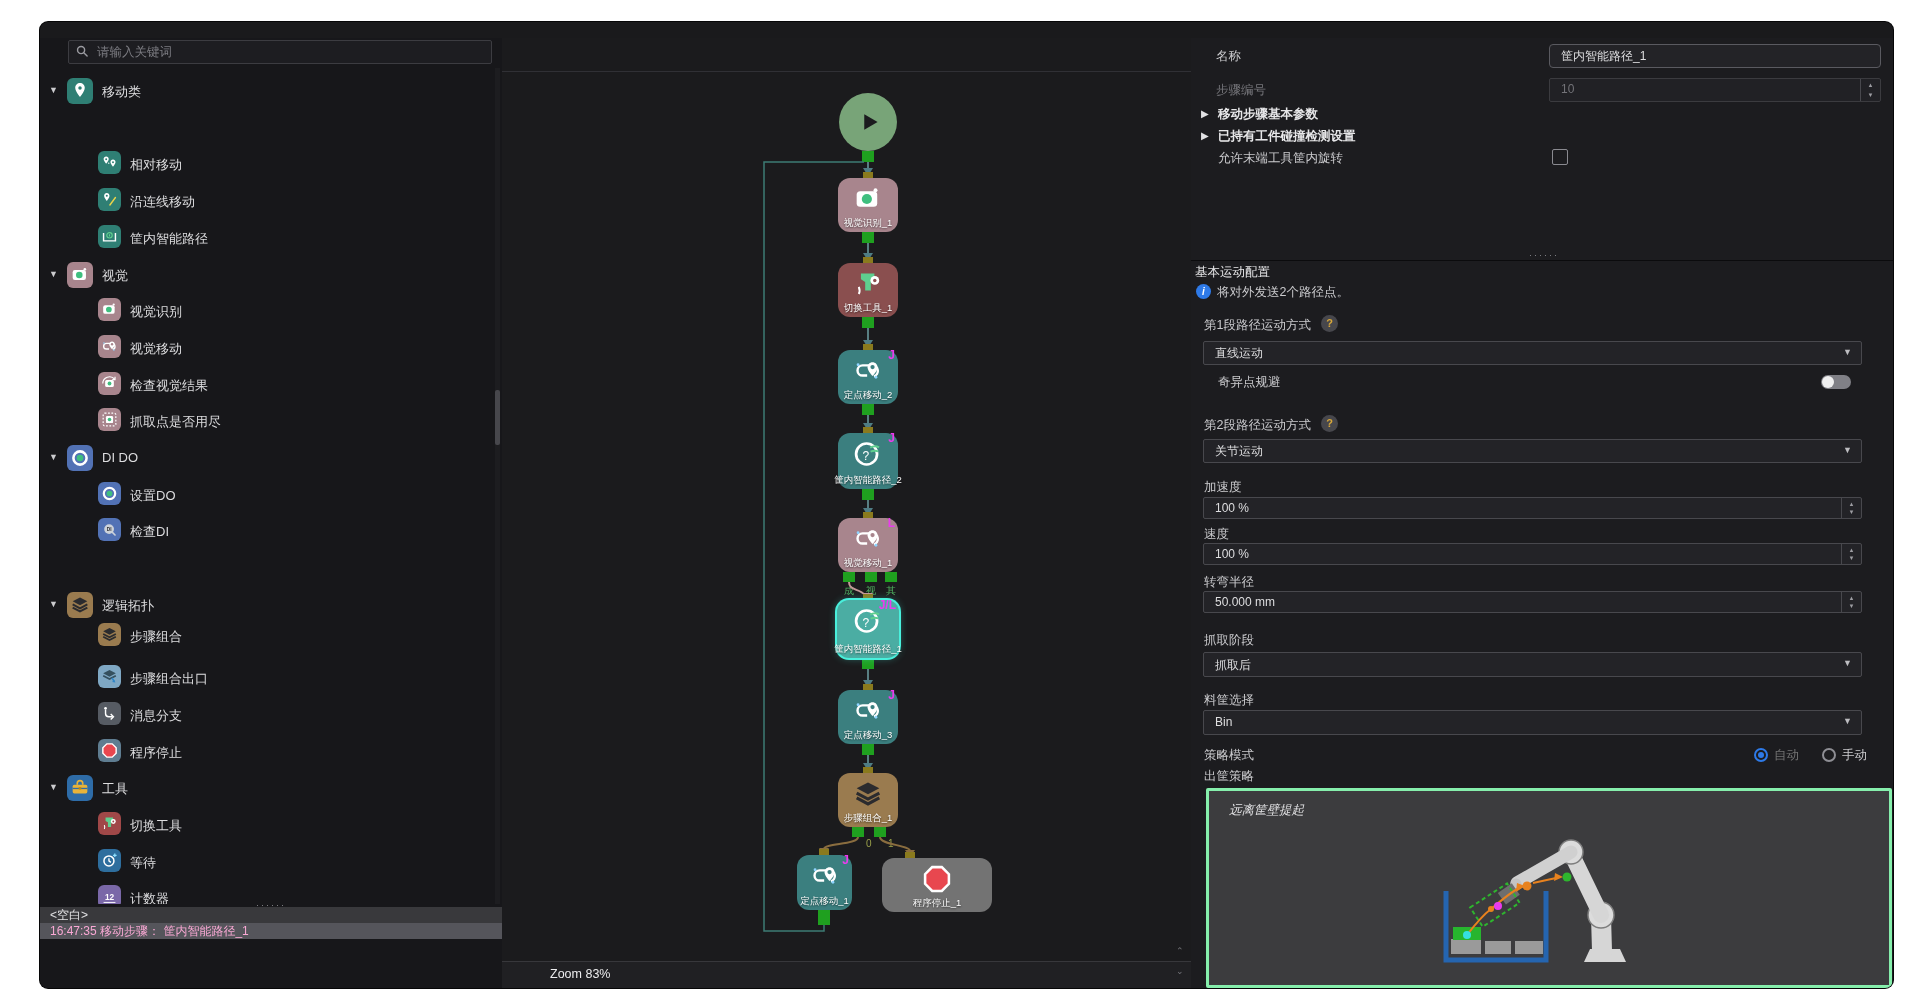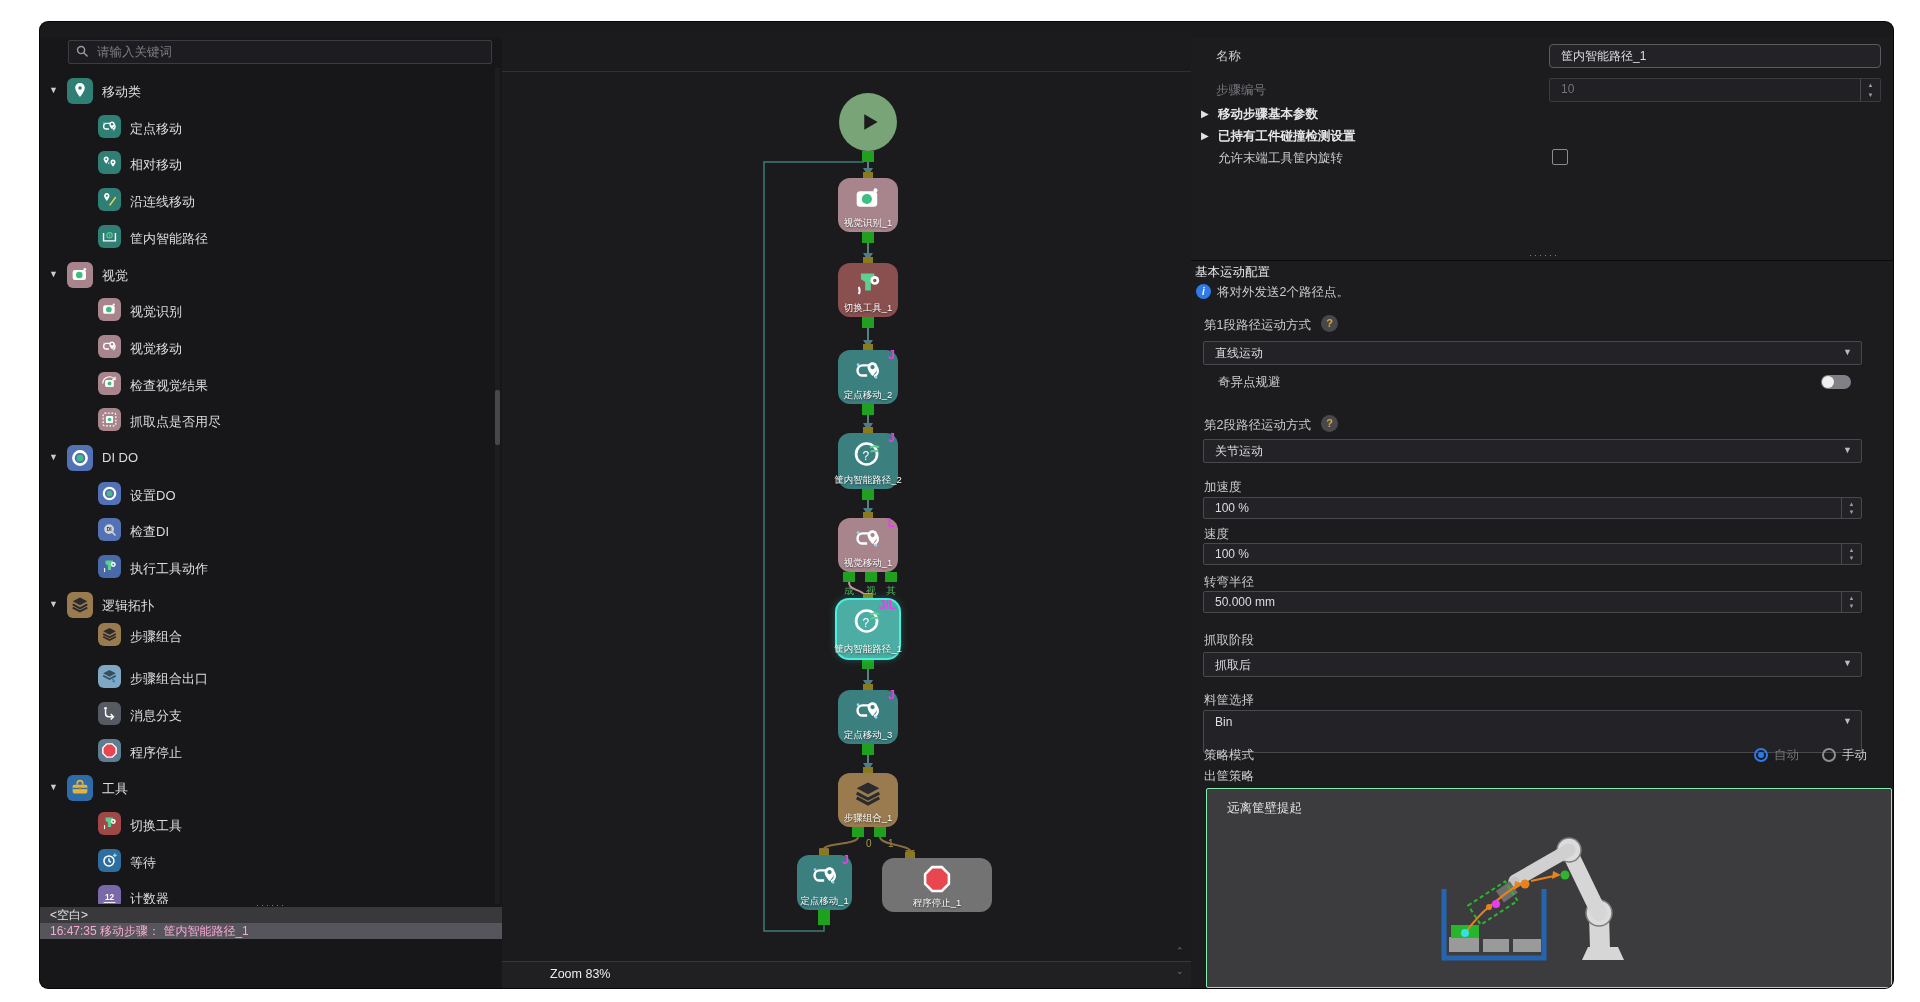--- a/index.html
+++ b/index.html
@@ -65,21 +65,21 @@
             font-size:10px;font-weight:bold;font-style:italic;text-align:center;line-height:15px;}
   .toggle{position:absolute;width:30px;height:14px;border-radius:7px;background:#808086;}
   .toggle .knob{position:absolute;left:1px;top:1px;width:12px;height:12px;border-radius:50%;background:#f0f0f0;}
   .radio{position:absolute;width:14px;height:14px;border-radius:50%;box-sizing:border-box;}
   .radio.on{border:2px solid #2e7ae8;}
   .radio.on i{position:absolute;left:2px;top:2px;width:6px;height:6px;border-radius:50%;background:#2e7ae8;}
   .radio.off{border:2px solid #8e8e94;}
   .pdots{position:absolute;color:#8b8b90;font-size:9px;letter-spacing:2px;}
   .pdivider{position:absolute;left:0;width:702px;height:1px;background:#0b0b0d;}
   .strategy{position:absolute;left:15px;top:750px;width:686px;height:200px;background:#3c3c3e;
-            border:1px solid #86efac;border-radius:2px;box-sizing:border-box;}
+            border:3px solid #86efac;border-radius:2px;box-sizing:border-box;font-style:italic;}
   .strategy .stitle{position:absolute;left:20px;top:11px;font-size:12.5px;color:#e4e4e6;}
 </style>
 </head>
 <body>
 
 <div id="app">
 
 
   <div id="sidebar">
     <div class="searchbox">
@@ -93,32 +93,20 @@
         <div class="trow" style="top: 10px;">
           <span class="tarrow">▼</span>
           <span class="ticon" style="left:27px;width:26px;height:26px;background:#2f7f74">
             <svg viewBox="0 0 24 24" width="22" height="22">
               <path d="M12 3.2c-2.9 0-5.2 2.3-5.2 5.2 0 3.9 5.2 10 5.2 10s5.2-6.1 5.2-10c0-2.9-2.3-5.2-5.2-5.2z" fill="#fff"></path>
               <circle cx="12" cy="8.6" r="1.9" fill="#2f7f74"></circle>
             </svg>
           </span>
           <span class="tlabel" style="left:62px">移动类</span>
         </div>
-        <div class="trow" style="top: 47px;">
-          <span class="ticon" style="left:58px;width:23px;height:23px;background:#2f7f74">
-            <svg viewBox="0 0 24 24" width="19" height="19">
-              <path d="M16.2 15.8a4 4 0 0 0-1.2-7.8H8.2a3.6 3.6 0 0 0 0 7.2h3.2" fill="none" stroke="#fff" stroke-width="1.7"></path>
-              <path d="M15.2 5.8c-2 0-3.5 1.5-3.5 3.5 0 2.6 3.5 6.2 3.5 6.2s3.5-3.6 3.5-6.2c0-2-1.5-3.5-3.5-3.5z" fill="#fff"></path>
-              <circle cx="15.2" cy="9.2" r="1.5" fill="#2f7f74"></circle>
-              <circle cx="5" cy="7.6" r="1" fill="#8fd4ff"></circle>
-              <circle cx="17.6" cy="16.4" r="1" fill="#8fd4ff"></circle>
-            </svg>
-          </span>
-          <span class="tlabel" style="left:90px">定点移动</span>
-        </div>
         <div class="trow" style="top: 83px;">
           <span class="ticon" style="left:58px;width:23px;height:23px;background:#2f7f74">
             <svg viewBox="0 0 24 24" width="19" height="19">
               <path d="M7.8 4.5c-1.8 0-3.2 1.4-3.2 3.2 0 2.4 3.2 6 3.2 6s3.2-3.6 3.2-6c0-1.8-1.4-3.2-3.2-3.2z" fill="#fff"></path>
               <circle cx="7.8" cy="7.8" r="1.2" fill="#2f7f74"></circle>
               <path d="M16.4 8.3c-1.8 0-3.2 1.4-3.2 3.2 0 2.4 3.2 6 3.2 6s3.2-3.6 3.2-6c0-1.8-1.4-3.2-3.2-3.2z" fill="#fff"></path>
               <circle cx="16.4" cy="11.6" r="1.2" fill="#2f7f74"></circle>
               <circle cx="11" cy="12.8" r=".9" fill="#fff"></circle>
             </svg>
           </span>
@@ -219,31 +207,20 @@
         </div>
         <div class="trow" style="top: 450px;">
           <span class="ticon" style="left:58px;width:23px;height:23px;background:#5272b5">
             <svg viewBox="0 0 24 24" width="19" height="19">
               <circle cx="11.5" cy="11.5" r="6.2" fill="#ccd2da"></circle>
               <text x="11.5" y="14" font-size="6" font-weight="bold" fill="#2b2b2e" text-anchor="middle">DI</text>
               <line x1="16" y1="16" x2="19" y2="19" stroke="#ccd2da" stroke-width="2" stroke-linecap="round"></line>
             </svg>
           </span>
           <span class="tlabel" style="left:90px">检查DI</span>
-        </div>
-        <div class="trow" style="top: 487px;">
-          <span class="ticon" style="left:58px;width:23px;height:23px;background:#4a69a8">
-            <svg viewBox="0 0 24 24" width="19" height="19">
-              <path d="M7 4.5h9.5v4.2L14 10.5v6H10v-6L7 8.7z" fill="#5fcf8f"></path>
-              <circle cx="16.8" cy="9.5" r="3.1" fill="#fff"></circle>
-              <circle cx="16.8" cy="9.5" r="1.2" fill="#4a69a8"></circle>
-              <path d="M5.5 14c.8 2 .8 3.5 0 5" stroke="#fff" stroke-width="1.4" fill="none"></path>
-            </svg>
-          </span>
-          <span class="tlabel" style="left:90px">执行工具动作</span>
         </div>
         <div class="trow" style="top: 524px;">
           <span class="tarrow">▼</span>
           <span class="ticon" style="left:27px;width:26px;height:26px;background:#9a7b4f">
             <svg viewBox="0 0 24 24" width="22" height="22">
               <path d="M12 3.8l8 4.2-8 4.2-8-4.2z" fill="#2b2b2e"></path>
               <path d="M4 11.4l8 4.2 8-4.2" fill="none" stroke="#2b2b2e" stroke-width="2.2"></path>
               <path d="M4 14.8l8 4.2 8-4.2" fill="none" stroke="#2b2b2e" stroke-width="2.2"></path>
             </svg>
           </span>
@@ -577,21 +554,21 @@
         </span>
     </div>
 
     <span class="lab" style="left:13px;top:594px">抓取阶段</span>
     <div class="field" style="left:12px;top:614px;width:659px;height:25px">
       <span class="val" style="top:4px">抓取后</span>
       <span class="caret">▼</span>
     </div>
 
     <span class="lab" style="left:13px;top:654px">料筐选择</span>
-    <div class="field" style="left:12px;top:672px;width:659px;height:43px">
+    <div class="field" style="left:12px;top:672px;width:659px;height:25px">
       <span class="val" style="top:4px">Bin</span>
       <span class="caret">▼</span>
     </div>
 
     <span class="lab" style="left:13px;top:709px">策略模式</span>
     <span class="radio on" style="left:563px;top:710px">
         <i></i>
       </span>
     <span class="lab" style="left:583px;top:709px;color:#737373">自动</span>
     <span class="radio off" style="left:631px;top:710px"></span>

